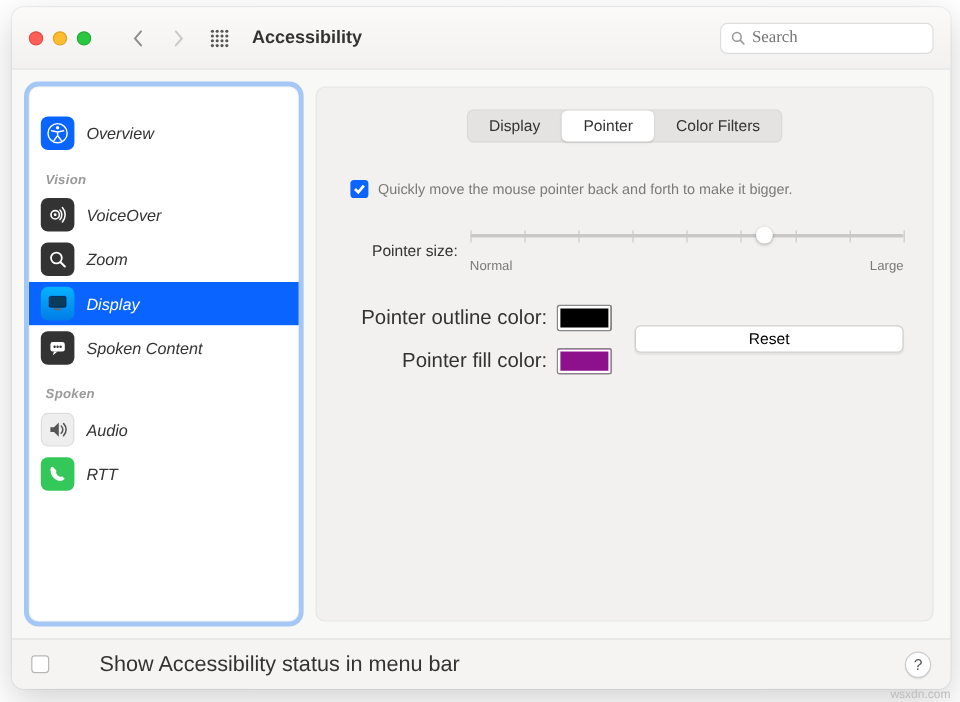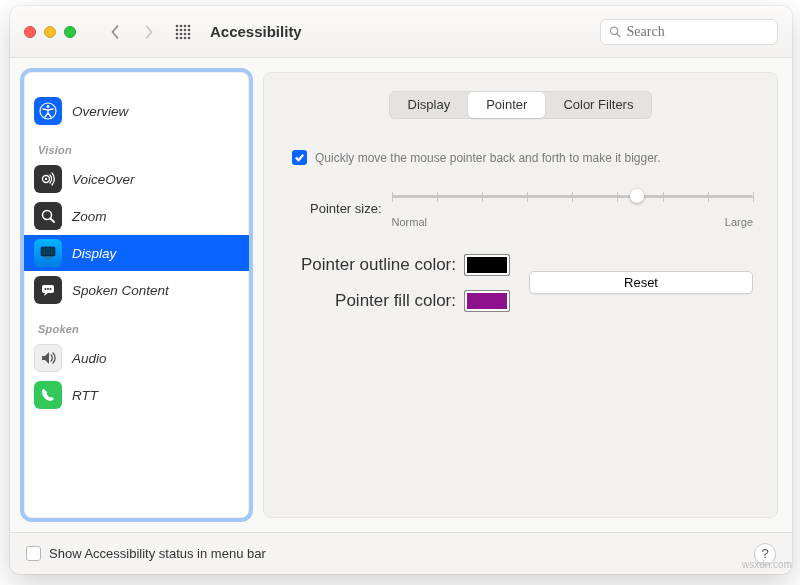--- a/index.html
+++ b/index.html
@@ -140,29 +140,29 @@
     }
 
     
     .footer {
       height: 42px; display: flex; align-items: center; padding: 0 16px; gap: 8px;
       border-top: 1px solid #e0dfde; background: #f5f4f3;
     }
     .footer .chkbox {
       width: 15px; height: 15px; border: 1px solid #b8b7b6; border-radius: 3px; background: #fff;
     }
-    .footer .flabel { font-size: 13px; color: #333; }
+    .footer .flabel { font-size: 18px; color: #333; margin-left: 34px; }
     .help-btn {
       width: 22px; height: 22px; border-radius: 50%; background: #fff;
       border: 0.5px solid #ccc; box-shadow: 0 1px 1px rgba(0,0,0,0.08);
       display: flex; align-items: center; justify-content: center;
       font-size: 13px; color: #555; cursor: pointer;
     }
 
-    .watermark { position: fixed; bottom: 15px; right: 8px; font-size: 10px; color: #bdbdbd; }
+    .watermark { position: fixed; bottom: 0; right: 8px; font-size: 10px; color: #bdbdbd; }
     .sidebar::-webkit-scrollbar { width: 0; }
   </style>
 </head>
 <body>
 
 <div class="window">
 
   <div class="toolbar">
     <div class="traffic-lights">
       <div class="tl red"></div>

